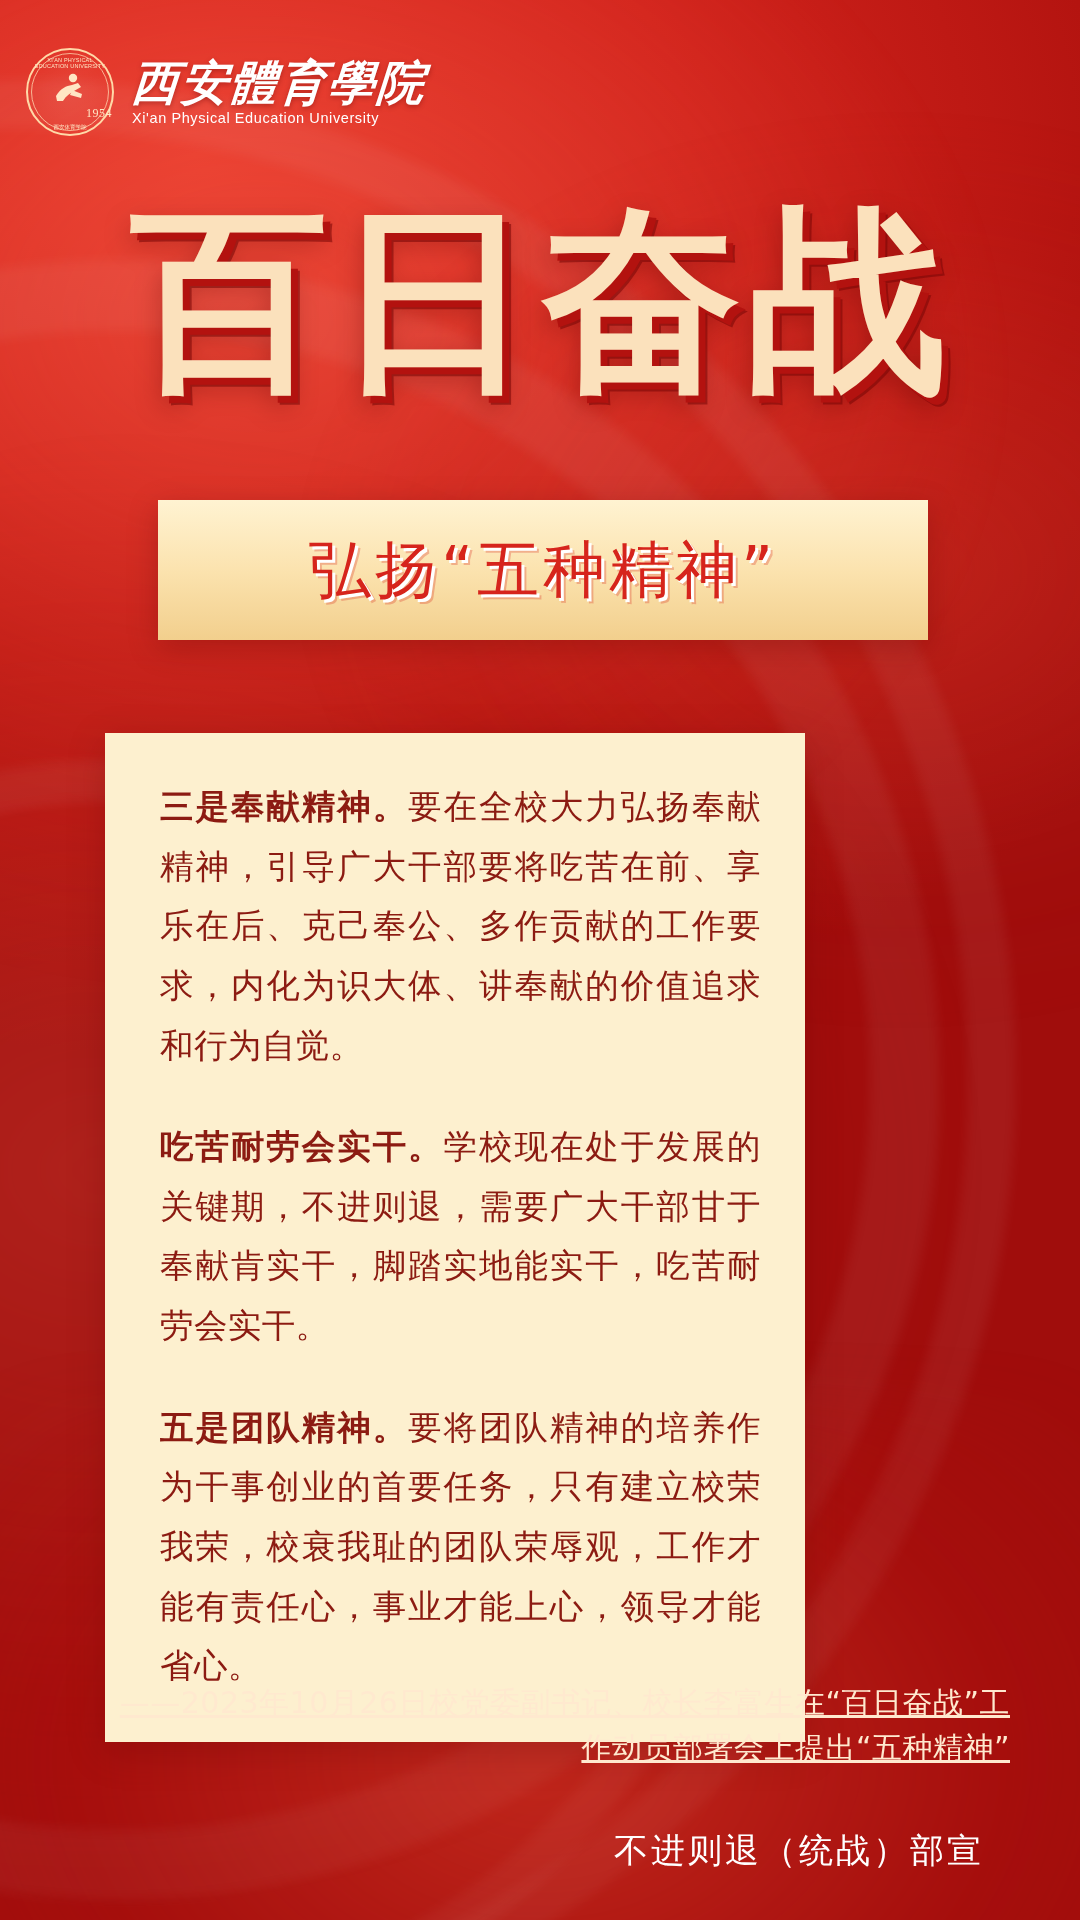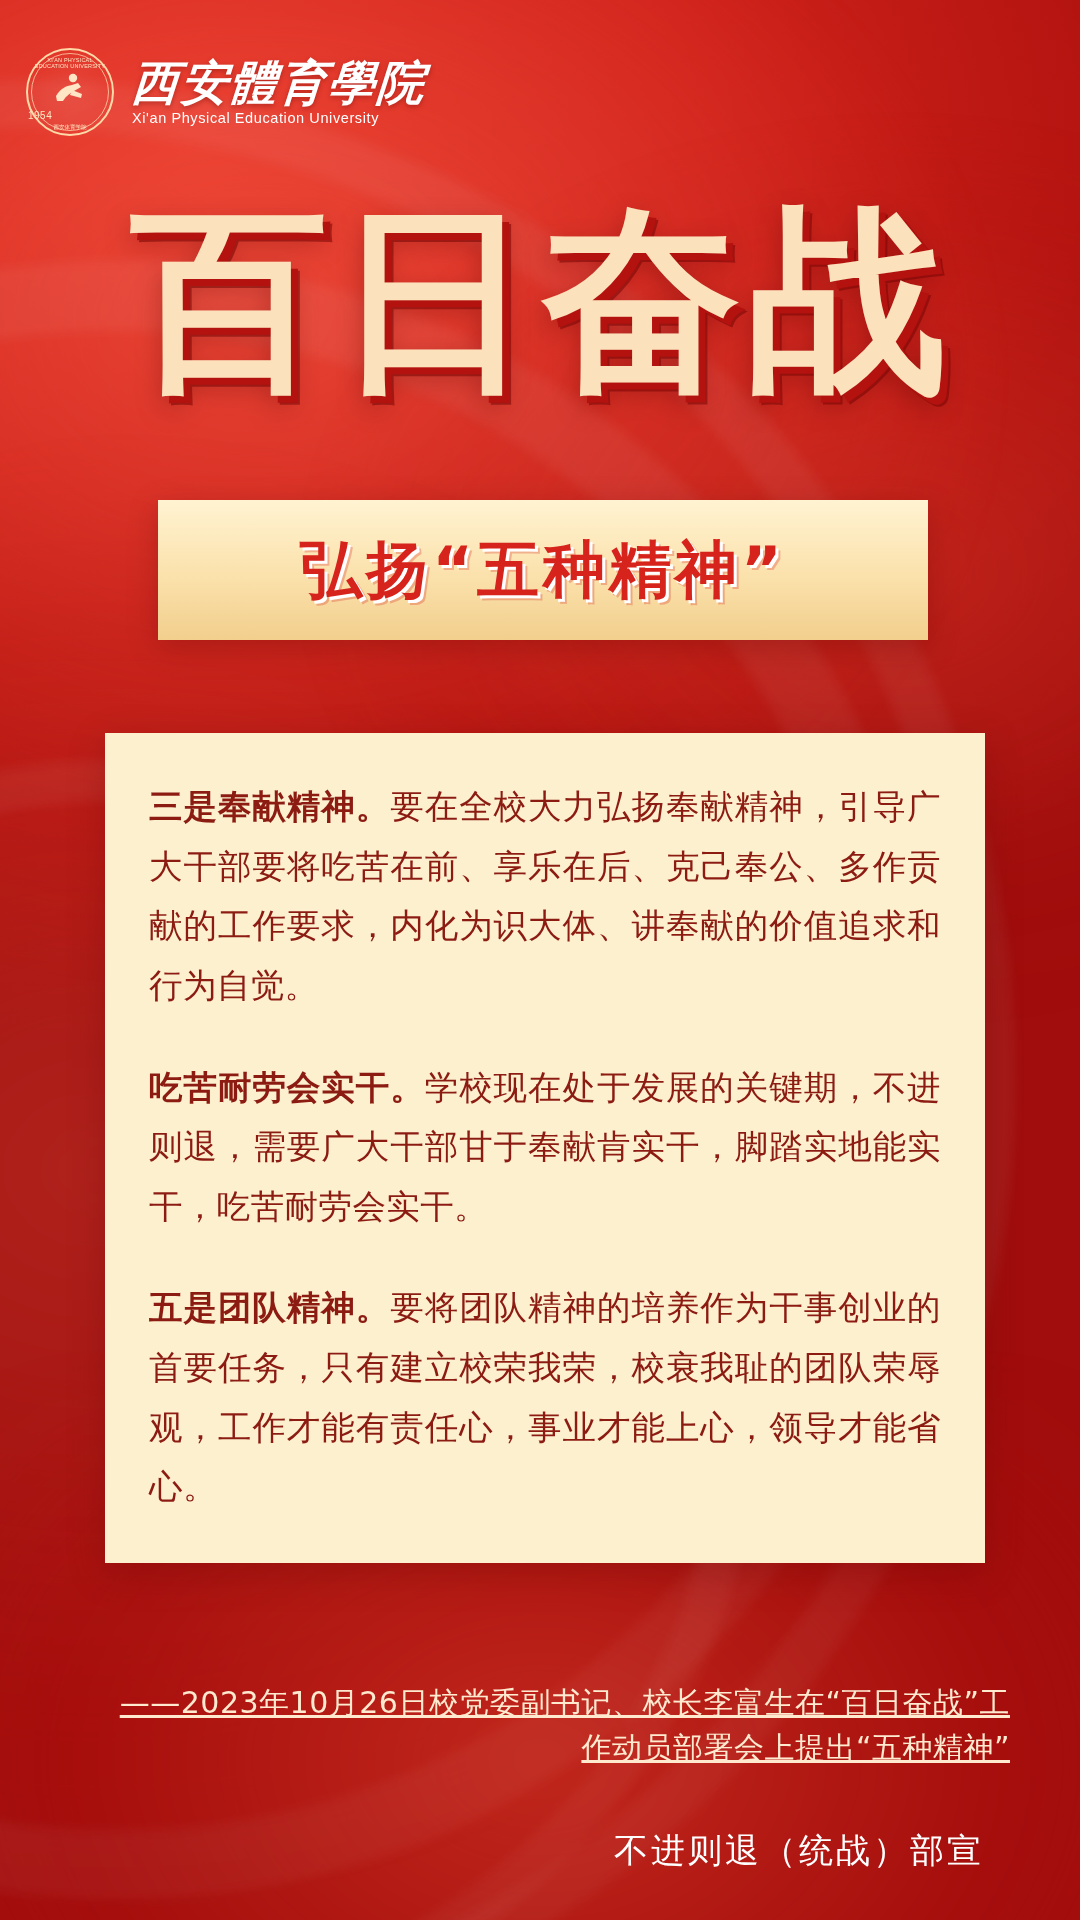--- a/index.html
+++ b/index.html
@@ -95,25 +95,25 @@
     height: 40px;
     display: flex;
     align-items: center;
     justify-content: center;
   }
   .crest .crest-inner svg { display: block; }
   .crest .year {
     position: absolute;
     left: 0; right: 0;
     bottom: 13px;
-    text-align: left;
-    font-size: 10px;
+    text-align: right;
+    font-size: 12px;
     letter-spacing: 0.5px;
     color: #ffe6c4;
-    font-family: Liberation Sans, sans-serif;
+    font-family: Liberation Serif, serif;
   }
   .crest .arc-label {
     position: absolute;
     left: 0; right: 0;
     top: 7px;
     text-align: center;
     font-size: 6px;
     color: #ffe6c4;
     letter-spacing: 0.2px;
     transform: scaleX(0.92);
@@ -180,38 +180,38 @@
     height: 140px;
     background: linear-gradient(180deg, #fff3d2 0%, #fbe2ad 52%, #f2cf8d 100%);
     box-shadow: 0 8px 28px rgba(95,0,0,0.28);
     z-index: 5;
     display: flex;
     align-items: center;
     justify-content: center;
   }
   .subtitle-text {
     font-family: "DejaVu Sans", "Liberation Sans", sans-serif;
-    font-weight: 700;
+    font-weight: 400;
     font-size: 62px;
     letter-spacing: 4px;
     color: #d6241c;
     text-shadow:
       3px 3px 0 #ffffff,
       5px 5px 0 rgba(214,36,28,0.28);
     white-space: nowrap;
   }
 
   
   .card {
     position: absolute;
     left: 105px;
     top: 733px;
-    width: 880px;
+    width: 700px;
     background: #fdf0cf;
-    padding: 44px 44px 46px 44px;
+    padding: 44px 44px 46px 55px;
     box-sizing: border-box;
     z-index: 5;
     box-shadow: 0 10px 34px rgba(90,0,0,0.25);
   }
   .para {
     font-family: "DejaVu Sans", "Liberation Sans", sans-serif;
     font-size: 33.5px;
     line-height: 1.78;
     color: #8c1b12;
     text-align: justify;

